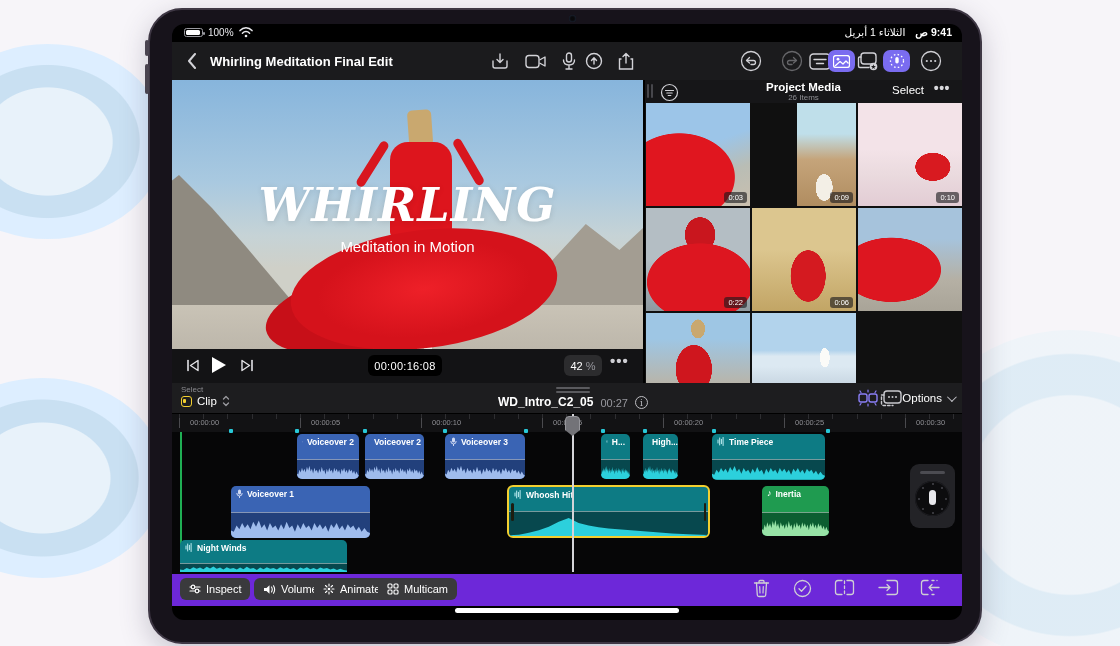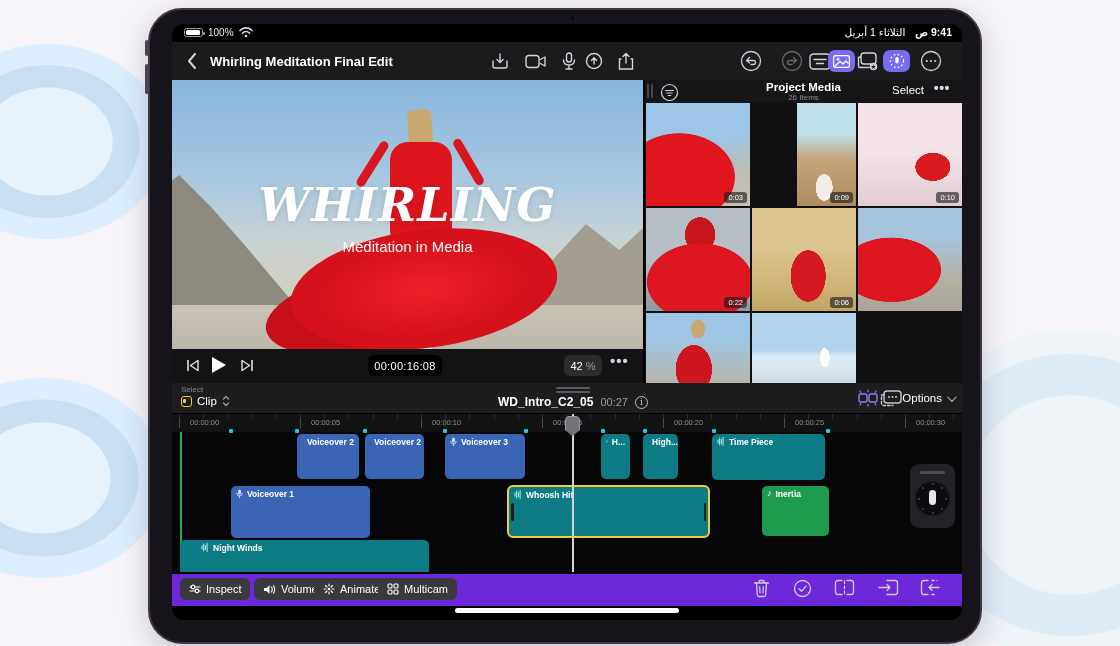--- a/index.html
+++ b/index.html
@@ -79,38 +79,38 @@
   .th8 { background:radial-gradient(30px 40px at 46% 78%,#cf161e 0 60%,transparent 61%),radial-gradient(12px 16px at 50% 22%,#c9a86f 0 58%,transparent 59%),linear-gradient(180deg,#9ec6e4 0 36%,#b9b4a8 100%); }
   .th9 { background:radial-gradient(8px 16px at 70% 62%,#fbfbf8 0 60%,transparent 61%),linear-gradient(180deg,#b2d3ec 0 52%,#dce9f2 60% 74%,#c8d6e2 100%); }
 
   
   .tl-head { position:absolute; left:0; top:359px; width:790px; height:31px; background:#1d1d1f; border-bottom:1px solid #000; }
   .sel-lbl { position:absolute; left:9px; top:2px; color:#8a8a8f; font-size:8px; }
   .clip-tool { position:absolute; left:9px; top:12px; display:flex; align-items:center; gap:5px; color:#fff; font-size:11.5px; cursor:pointer; }
   .ytool { width:11px; height:11px; border:1.5px solid #f2cf30; border-radius:3px; position:relative; }
   .ytool::after { content:""; position:absolute; left:1px; top:2px; width:3px; height:4.5px; background:#f2cf30; border-radius:1px; }
   .tl-grab { position:absolute; left:384px; top:4px; width:34px; height:2px; background:#5a5a5e; border-radius:1px; box-shadow:0 4px 0 #5a5a5e; }
-  .tl-center { position:absolute; left:240px; top:12px; width:322px; display:flex; align-items:center; justify-content:center; gap:7px; }
+  .tl-center { position:absolute; left:240px; top:12px; width:322px; display:flex; align-items:flex-end; justify-content:center; gap:7px; }
   .tl-center .nm { color:#fff; font-size:12px; font-weight:700; }
   .tl-center .du { color:#98989e; font-size:11px; }
   .info-ic { width:13px; height:13px; border:1px solid #bdbdc2; border-radius:50%; color:#bdbdc2; font-size:9px; font-family:"DejaVu Serif",serif; display:flex; align-items:center; justify-content:center; cursor:pointer; }
   .tl-right { position:absolute; right:8px; top:6px; display:flex; align-items:center; }
   .options { color:#fff; font-size:11.5px; display:flex; align-items:center; gap:5px; cursor:pointer; }
   .chev-dn { width:7px; height:7px; border-right:1.5px solid #bfbfc4; border-bottom:1.5px solid #bfbfc4; transform:rotate(45deg) translateY(-2px); }
 
   
   .ruler { position:absolute; left:0; top:390px; width:790px; height:18px; background:#121214;
     background-image:repeating-linear-gradient(90deg,#2e2e31 0 1px,transparent 1px 24.2px); background-position:7px 0; background-size:100% 5px; background-repeat:no-repeat; }
   .rlab { position:absolute; top:4px; color:#8e8e93; font-size:7.5px; white-space:nowrap; border-left:1px solid #4a4a4e; padding-left:10px; line-height:10px; }
 
   
   .tracks { position:absolute; left:0; top:408px; width:790px; height:142px; background:#060607; }
   .startline { position:absolute; left:8px; top:0; width:2px; height:140px; background:#1fae54; }
   .mark { position:absolute; top:-3px; width:4px; height:4px; background:#28c8d8; border-radius:1px; }
-  .clip { position:absolute; border-radius:5px; overflow:hidden; display:flex; flex-direction:row; cursor:pointer; }
+  .clip { position:absolute; border-radius:5px; overflow:hidden; display:flex; flex-direction:column; cursor:pointer; }
   .clip .head { flex:1; display:flex; align-items:flex-start; gap:4px; padding:3px 5px 0; color:#fff; font-size:8.5px; font-weight:600; white-space:nowrap; overflow:hidden; }
   .clip .wave-area { height:45%; position:relative; border-top:1px solid rgba(255,255,255,.45); }
   .clip .wave-area svg { position:absolute; inset:0; width:100%; height:100%; }
   .blue { background:#3a64b4; } .blue .wave-area { background:#22407c; } .blue .wave-area svg { fill:#9fbced; }
   .teal { background:#0d7b84; } .teal .wave-area { background:#07484e; } .teal .wave-area svg { fill:#2cd0dc; }
   .green { background:#1f9b50; } .green .wave-area { background:#0c5e31; } .green .wave-area svg { fill:#97e2a6; }
   .selclip { border:2.5px solid #f2cf30; border-radius:6px; }
   .trimbar { position:absolute; top:50%; width:2.5px; height:18px; transform:translateY(-50%); background:#1d1d10; border-radius:2px; z-index:3; }
   .playhead-line { position:absolute; left:400px; top:390px; width:1.5px; height:158px; background:#d4d4d8; z-index:6; }
   .playhead-hd { position:absolute; left:393px; top:392px; width:15px; height:20px; background:#737378; border:1px solid #97979c; border-radius:4px; clip-path:polygon(0 0,100% 0,100% 70%,50% 100%,0 70%); z-index:7; }
@@ -267,21 +267,21 @@
         <div class="hill-r"></div>
         <div class="ground"></div>
         <div class="arm" style="left:196px;top:58px;transform:rotate(32deg);"></div>
         <div class="arm" style="left:292px;top:56px;transform:rotate(-30deg);"></div>
         <div class="hat"></div>
         <div class="torso"></div>
         <div class="legs"></div>
         <div class="skirt2"></div>
         <div class="skirt"></div>
         <div class="v-title">WHIRLING</div>
-        <div class="v-sub">Meditation in Media</div>
+        <div class="v-sub">Meditation in Motion</div>
       </div>
 
       <div class="transport">
         <div class="t-ic" style="left:14px;top:10px;">
           <svg class="ic" width="14" height="13" viewBox="0 0 14 13">
               <path d="M2 1.5 V11.5" stroke="#e4e4e8" stroke-width="1.6" stroke-linecap="round"></path>
               <path d="M12 1.5 L4.5 6.5 12 11.5 Z" stroke="#e4e4e8" stroke-width="1.4" fill="none" stroke-linejoin="round"></path>
             </svg>
         </div>
         <div class="t-ic" style="left:40px;">
@@ -510,21 +510,21 @@
               <span style="font-size:9px;line-height:9px;">♪</span>
               <span>Inertia</span>
             </div>
           <div class="wave-area" style="height:48%;">
               <svg viewBox="0 0 100 20" preserveAspectRatio="none">
                 <use href="#wv-rand"></use>
               </svg>
             </div>
         </div>
 
-        <div class="clip teal" style="left:8px;top:108px;width:249px;height:32px;border-radius:5px 5px 0 0;padding-left:16px;">
+        <div class="clip teal" style="left:8px;top:108px;width:167px;height:32px;border-radius:5px 5px 0 0;">
           <div class="head">
               <svg class="ic" width="8" height="9" viewBox="0 0 8 9">
                 <path d="M1 3 V6 M2.7 1 V8 M4.4 2.3 V6.7 M6.1 0.5 V8.5" stroke="#bfeef2" stroke-width="1" stroke-linecap="round"></path>
               </svg>
               <span>Night Winds</span>
             </div>
           <div class="wave-area" style="height:9px;">
               <svg viewBox="0 0 100 20" preserveAspectRatio="none">
                 <use href="#wv-rand"></use>
               </svg>

